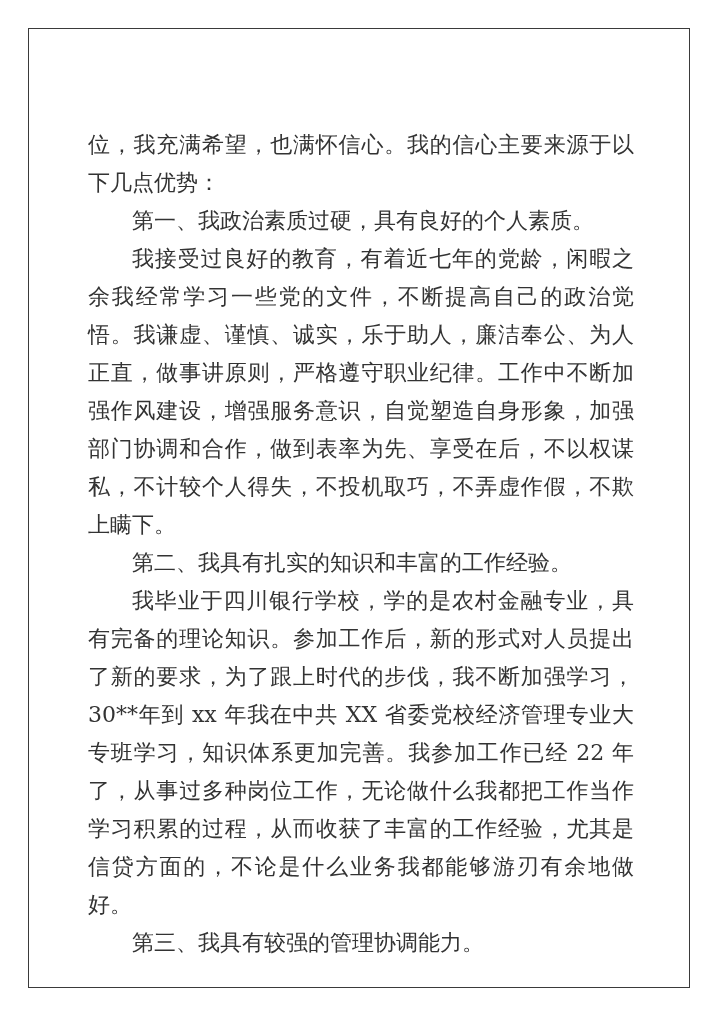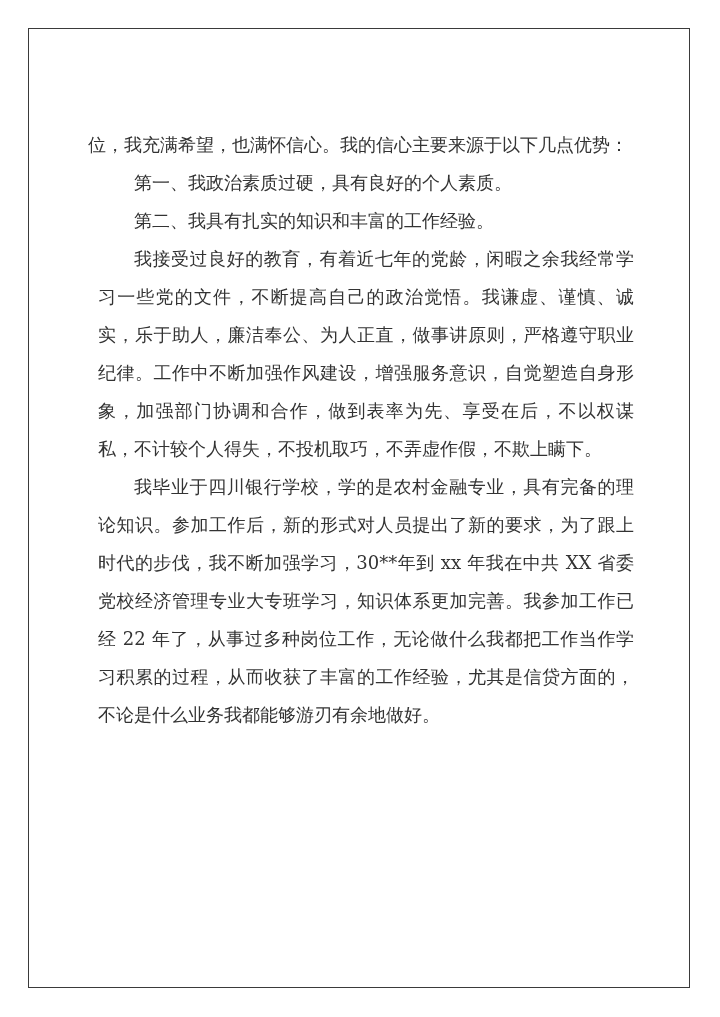--- a/index.html
+++ b/index.html
@@ -23,39 +23,39 @@
     height: 960px;
     border: 1px solid #3a3a3a;
     box-sizing: border-box;
   }
   .content {
     position: absolute;
     left: 88px;
     top: 126px;
     width: 546px;
     color: #333333;
-    font-size: 18px;
+    font-size: 22px;
     line-height: 38px;
     text-align: justify;
     text-justify: inter-ideograph;
   }
   .content p {
     margin: 0;
     padding: 0;
   }
   .content p.indent {
     text-indent: 2em;
-    margin-left: 10px;
   }
 </style>
 </head>
 <body>
 
 <div class="page">
   <div class="frame"></div>
   <div class="content">
     <p>位，我充满希望，也满怀信心。我的信心主要来源于以下几点优势：</p>
     <p class="indent">第一、我政治素质过硬，具有良好的个人素质。</p>
+    <p class="indent">我接受过良好的教育，有着近七年的党龄，闲暇之余我经常学习一些党的文件，不断提高自己的政治觉悟。我谦虚、谨慎、诚实，乐于助人，廉洁奉公、为人正直，做事讲原则，严格遵守职业纪律。工作中不断加强作风建设，增强服务意识，自觉塑造自身形象，加强部门协调和合作，做到表率为先、享受在后，不以权谋私，不计较个人得失，不投机取巧，不弄虚作假，不欺上瞒下。</p>
     <p class="indent">第二、我具有扎实的知识和丰富的工作经验。</p>
-    <p class="indent">我接受过良好的教育，有着近七年的党龄，闲暇之余我经常学习一些党的文件，不断提高自己的政治觉悟。我谦虚、谨慎、诚实，乐于助人，廉洁奉公、为人正直，做事讲原则，严格遵守职业纪律。工作中不断加强作风建设，增强服务意识，自觉塑造自身形象，加强部门协调和合作，做到表率为先、享受在后，不以权谋私，不计较个人得失，不投机取巧，不弄虚作假，不欺上瞒下。</p>
     <p class="indent">我毕业于四川银行学校，学的是农村金融专业，具有完备的理论知识。参加工作后，新的形式对人员提出了新的要求，为了跟上时代的步伐，我不断加强学习，30**年到 xx 年我在中共 XX 省委党校经济管理专业大专班学习，知识体系更加完善。我参加工作已经 22 年了，从事过多种岗位工作，无论做什么我都把工作当作学习积累的过程，从而收获了丰富的工作经验，尤其是信贷方面的，不论是什么业务我都能够游刃有余地做好。</p>
+    <p class="indent">第三、我具有较强的管理协调能力。</p>
   </div>
 </div>
 
 </body></html>

